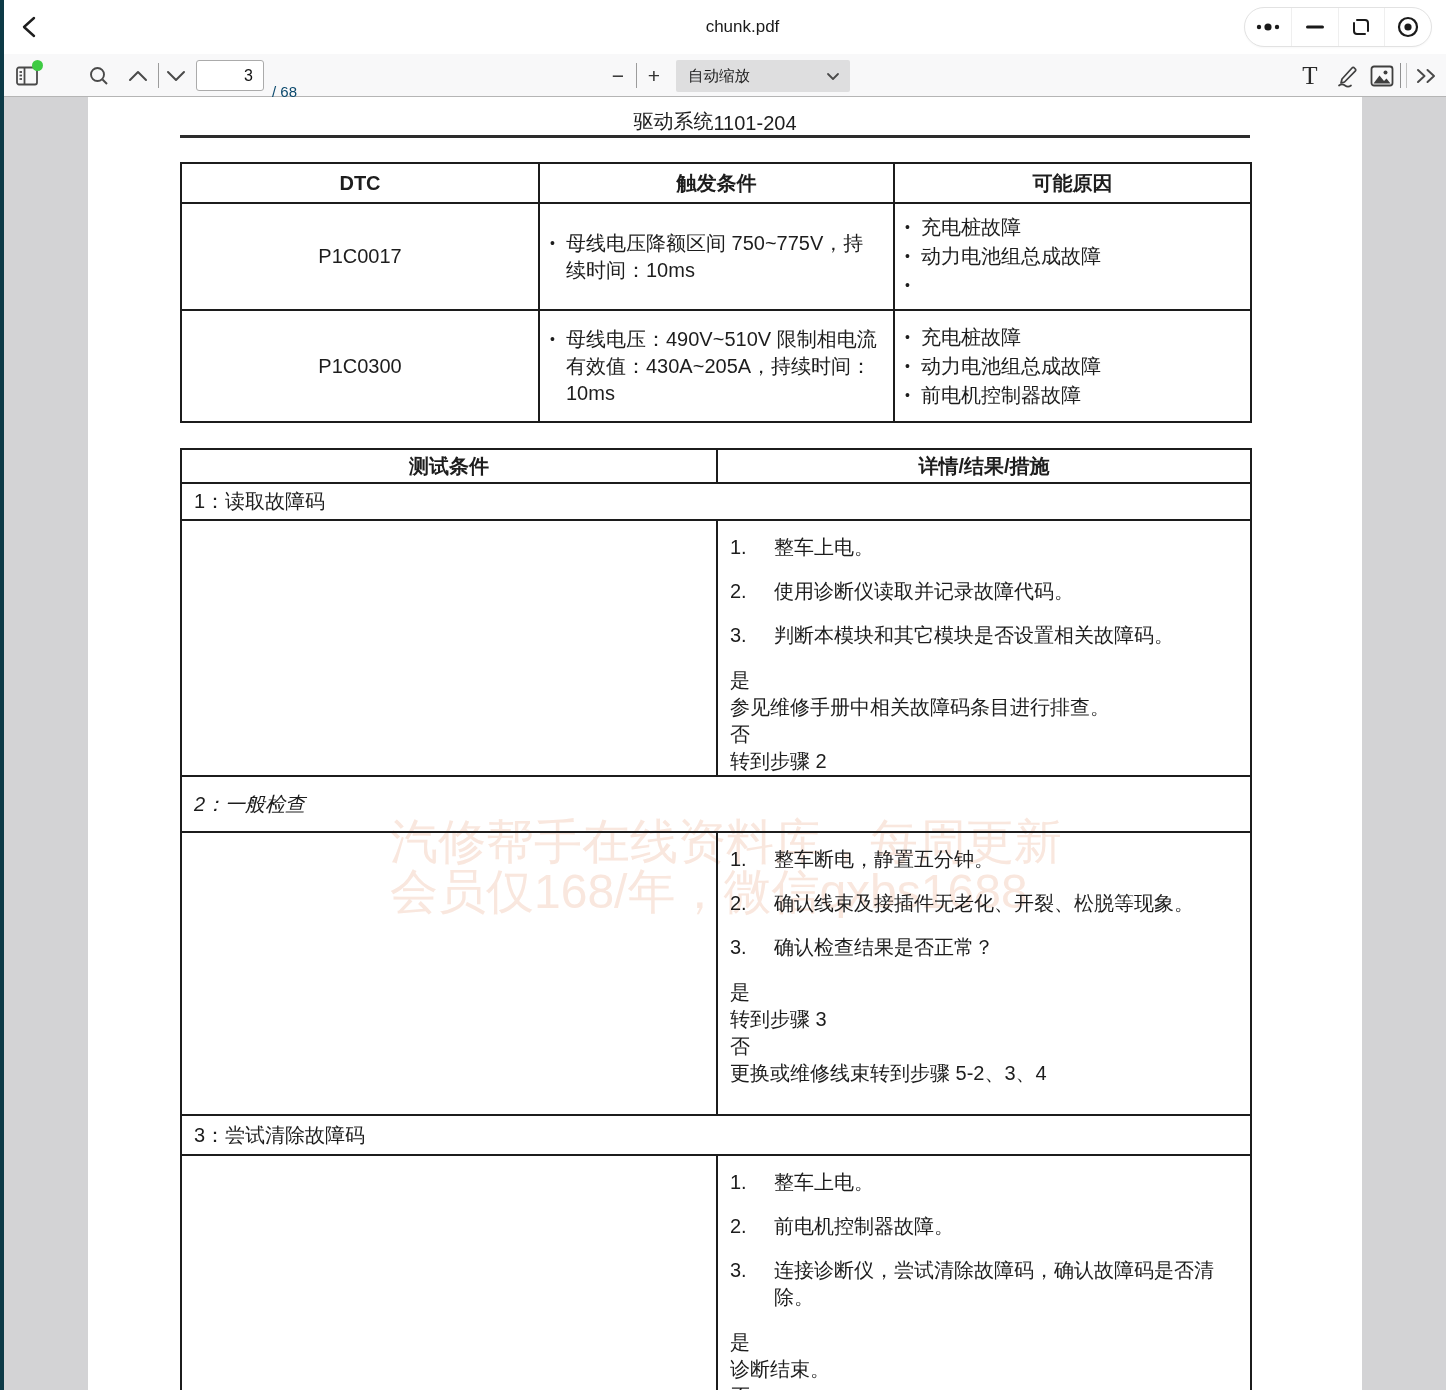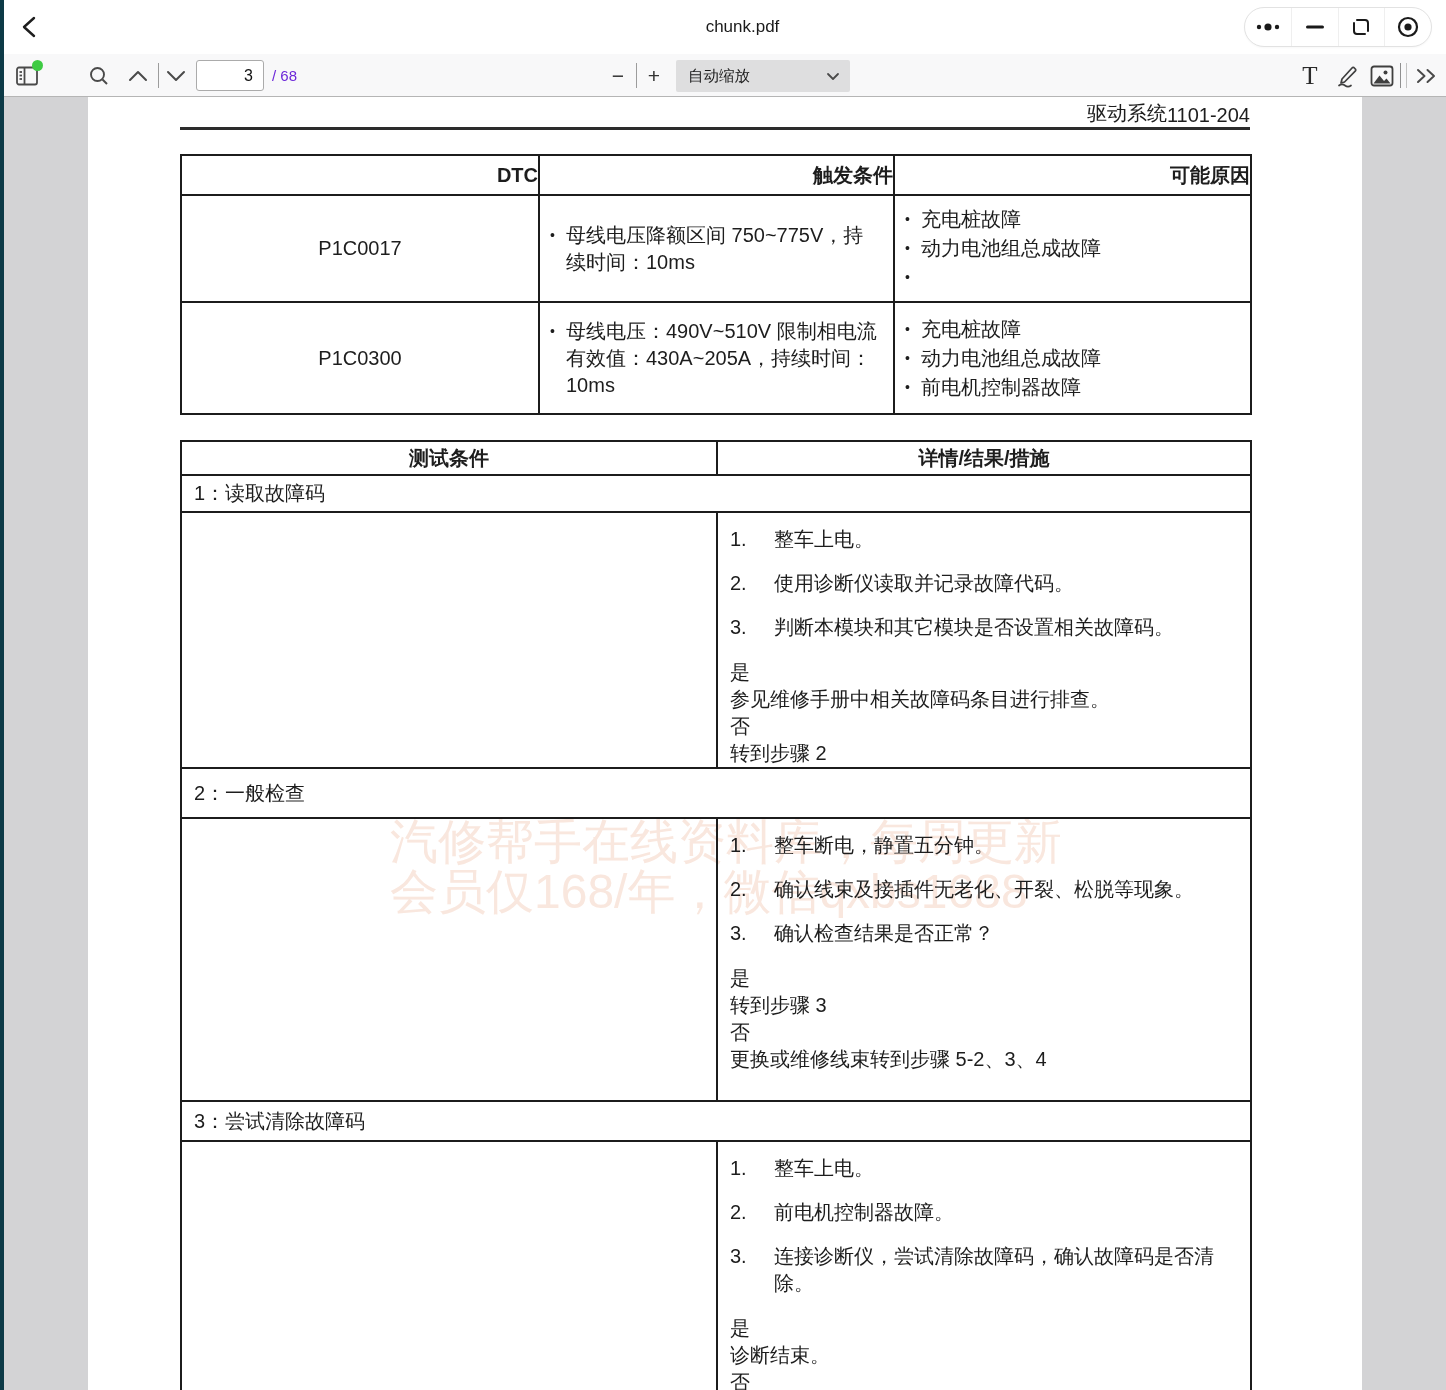--- a/index.html
+++ b/index.html
@@ -18,46 +18,46 @@
   .cap-seg + .cap-seg { border-left:1px solid #efefef; }
 
   
   .toolbar { position:absolute; top:54px; left:0; width:1446px; height:43px; background:#f8f8f9;
              border-bottom:1px solid #b5b5b5; z-index:29; }
   .tb-icon { position:absolute; top:0; height:43px; display:flex; align-items:center; justify-content:center; cursor:pointer; }
   .tb-divider { position:absolute; top:9px; width:1px; height:25px; background:#9c9c9c; }
   .page-input { position:absolute; left:196px; top:6px; width:68px; height:31px; border:1px solid #ababab;
                 border-radius:3px; background:#fff; text-align:right; padding-right:10px; font-size:16px;
                 color:#111; font-family:"Liberation Sans","DejaVu Sans",sans-serif; }
-  .page-total { position:absolute; left:272px; top:0; height:43px; line-height:43px; font-size:15px; color:#6d28d9; }
+  .page-total { position:absolute; left:272px; top:16px; height:43px; line-height:43px; font-size:15px; color:#0c4a6e; }
   .zoom-sign { font-size:21px; color:#333; font-weight:400; }
   .zoom-select { position:absolute; left:676px; top:6px; width:174px; height:32px; background:#dededf;
                  border-radius:2px; display:flex; align-items:center; padding:0 10px 0 12px;
                  font-size:15.5px; color:#1b1b1b; cursor:pointer; }
   .zoom-select .chev { margin-left:auto; }
 
   
   .content { position:absolute; top:97px; left:0; width:1446px; height:1293px; background:#d3d3d5; }
   .pdf-page { position:absolute; left:88px; top:0; width:1274px; height:1400px; background:#ffffff; }
   .left-strip { position:absolute; left:0; top:0; width:4px; height:1390px; background:#0d3a47; z-index:40; }
 
   .watermark { position:absolute; left:302px; top:720px; z-index:0; color:#f9e7de;
                font-size:48px; line-height:50px; white-space:nowrap; letter-spacing:0px; }
 
   .doc { position:absolute; left:92px; top:0; width:1070px; z-index:1; }
-  .doc-header { display:flex; justify-content:flex-end; align-items:flex-end; height:24px;
-                margin-top:6px; font-size:20px; color:#1d1d1d; }
+  .doc-header { display:flex; justify-content:center; align-items:flex-end; height:24px;
+                margin-top:14px; font-size:20px; color:#1d1d1d; }
   .doc-rule { height:3px; background:#2c2c2c; margin-top:0px; }
 
   table { border-collapse:collapse; table-layout:fixed; width:1070px; }
   td, th { border:2px solid #1c1c1c; font-size:20px; color:#1d1d1d; font-weight:normal; }
   th { font-weight:bold; text-align:center; }
 
   .t1 { margin-top:24px; }
-  .t1 th { height:40px;text-align:right; }
+  .t1 th { height:40px; }
   .dtc-cell { text-align:center; vertical-align:middle; }
   .cond-cell, .cause-cell { vertical-align:middle; padding:8px 10px; }
 
   .blist { list-style:none; }
   .bitem { display:flex; line-height:27px; margin:2px 0; }
   .bullet { width:16px; flex:none; font-size:14px; line-height:27px; }
 
   .t2 { margin-top:25px; }
   .t2 th { height:34px; }
   .step-label-cell { padding-left:12px; font-size:20px; vertical-align:middle; }
@@ -322,21 +322,21 @@
                   <span>判断本模块和其它模块是否设置相关故障码。</span>
                 </div>
                 <div class="outcomes">
                   <div>是</div>
                   <div>参见维修手册中相关故障码条目进行排查。</div>
                   <div>否</div>
                   <div>转到步骤 2</div>
                 </div>
               </td>
             </tr>
-            <tr style="height: 50px;">
+            <tr style="height: 56px; font-style: italic;">
               <td class="step-label-cell" colspan="2">2：一般检查</td>
             </tr>
             <tr style="height: 283px;">
               <td class="blank-cell"></td>
               <td class="detail-cell">
                 <div class="num-item">
                   <span class="num">1.</span>
                   <span>整车断电，静置五分钟。</span>
                 </div>
                 <div class="num-item">

